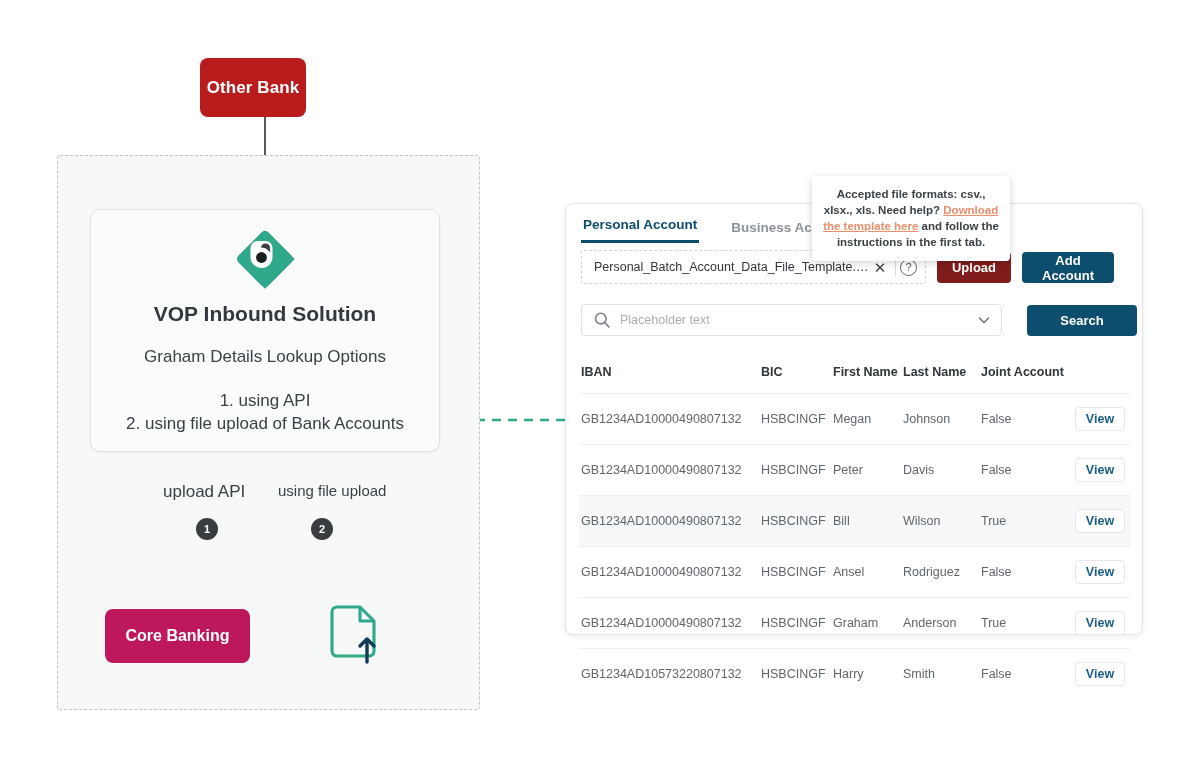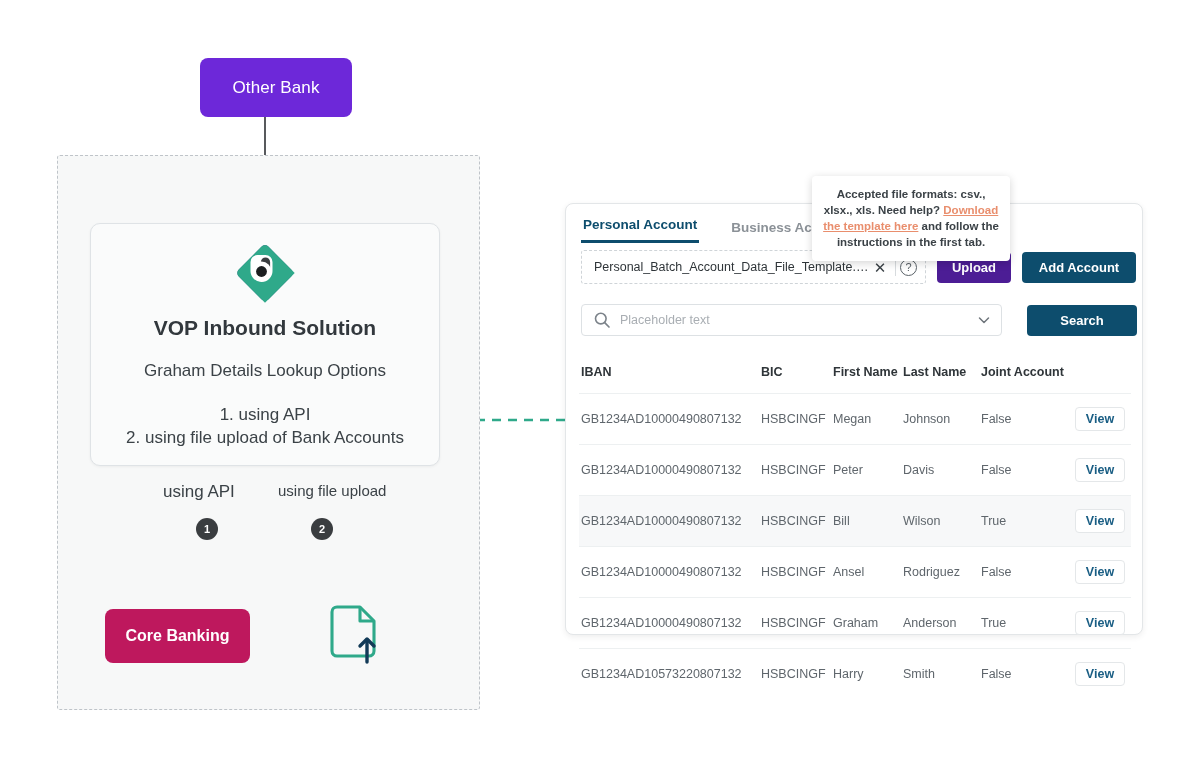--- a/index.html
+++ b/index.html
@@ -9,35 +9,35 @@
     width: 1200px; height: 761px;
     background: #ffffff;
     font-family: "Liberation Sans", sans-serif;
     overflow: hidden;
   }
   #root { position: relative; width: 1200px; height: 761px; }
 
   
   .node-otherbank {
     position: absolute; left: 200px; top: 58px;
-    width: 152px; height: 59px;
-    background: #6d28d9; border-radius: 8px;
+    width: 106px; height: 59px;
+    background: #b91c1c; border-radius: 8px;
     display: flex; align-items: center; justify-content: center;
-    color: #ffffff; font-size: 17px; font-weight: 400;
+    color: #ffffff; font-size: 17px; font-weight: 700;
     letter-spacing: .1px;
   }
   .dashed-region {
     position: absolute; left: 57px; top: 155px;
     width: 423px; height: 555px;
     border: 1.6px dashed #bfc4c9;
     border-radius: 3px;
     background: #f7f8f8;
   }
   .solution-card {
-    position: absolute; left: 90px; top: 223px;
+    position: absolute; left: 90px; top: 209px;
     width: 350px; height: 243px;
     background: #fafbfb;
     border: 1.5px solid #dfe3e6;
     border-radius: 10px;
     box-shadow: 0 1px 3px rgba(0,0,0,.05);
   }
   .logo-wrap {
     position: absolute; left: 0; right: 0; top: 18px;
     display: flex; justify-content: center;
   }
@@ -120,26 +120,26 @@
   .fb-x { width: 22px; text-align: center; color: #3b4247; font-size: 15px;
           cursor: pointer; line-height: 1; }
   .fb-div { width: 1px; height: 17px; background: #d7dbde; margin: 0 4px; }
   .fb-help {
     width: 17px; height: 17px; border-radius: 50%;
     border: 1.3px solid #5a6268; color: #5a6268;
     font-size: 11px; display: flex; align-items: center;
     justify-content: center; cursor: pointer;
   }
   .btn-upload {
-    width: 74px; height: 31px; background: #4c1d95; border: none;
+    width: 74px; height: 31px; background: #7f1d1d; border: none;
     border-radius: 4px; color: #fff; font-size: 13px; font-weight: 700;
     font-family: inherit; cursor: pointer;
   }
   .btn-addaccount {
-    width: 114px; height: 31px; background: #0d4d6d; border: none;
+    width: 92px; height: 31px; background: #0d4d6d; border: none;
     border-radius: 4px; color: #fff; font-size: 13px; font-weight: 700;
     font-family: inherit; cursor: pointer;
   }
 
   .searchrow {
     position: absolute; left: 15px; top: 100px;
     display: flex; align-items: center; gap: 25px;
   }
   .searchbox {
     width: 421px; height: 32px;
@@ -250,21 +250,21 @@
       </svg>
     </div>
     <div class="card-title">VOP Inbound Solution</div>
     <div class="card-sub">Graham Details Lookup Options</div>
     <div class="card-list">
       <div>1. using API</div>
       <div>2. using file upload of Bank Accounts</div>
     </div>
   </div>
 
-  <div class="lbl-api">using API</div>
+  <div class="lbl-api">upload API</div>
   <div class="lbl-upload">using file upload</div>
 
   <div class="badge badge-1">1</div>
   <div class="badge badge-2">2</div>
 
   <div class="node-corebanking">
     <span>Core Banking</span>
   </div>
 
   <div class="fileicon-wrap">

